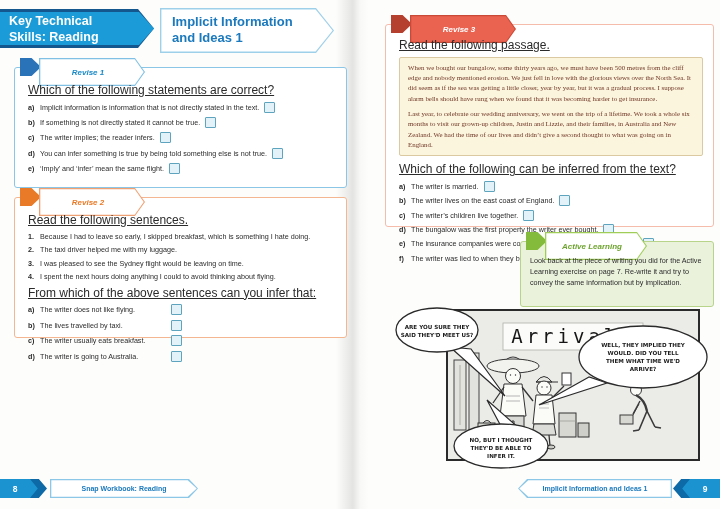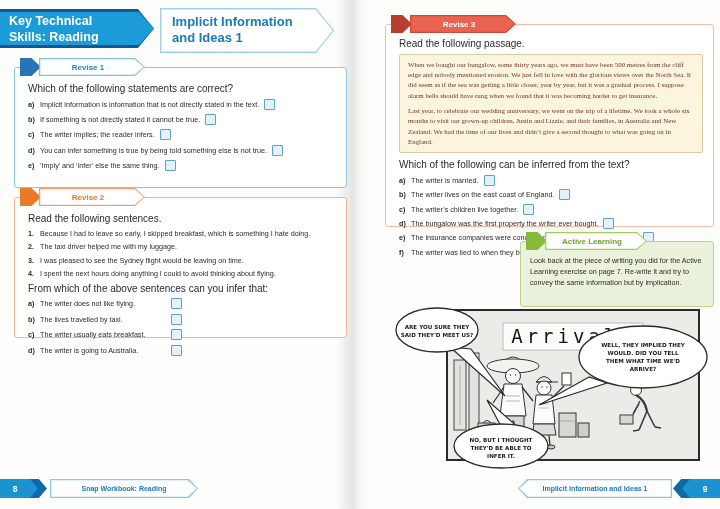--- a/index.html
+++ b/index.html
@@ -23,29 +23,29 @@
       clip-path:polygon(0 0,calc(100% - 17px) 0,100% 50%,calc(100% - 17px) 100%,0 100%);}
   .htitle .htxt{position:absolute;left:12px;top:6px;width:135px;font-weight:bold;font-size:13px;
       line-height:1.25;color:#1b79bd;}
 
   
   .box{position:absolute;border:1px solid;border-radius:3px;background:#fff;}
   .box .content{position:absolute;inset:0;padding:15px 8px 0 13px;}
   .tab{position:absolute;top:-10px;left:5px;height:18px;display:flex;}
   .tab .chev{width:21px;height:18px;flex:none;
       clip-path:polygon(0 0,55% 0,100% 50%,55% 100%,0 100%);}
-  .tab .arr{position:relative;height:18px;margin-left:-2px;}
+  .tab .arr{position:relative;height:28px;margin-left:-2px;font-style:italic;}
   .tab .arr .bg{position:absolute;inset:0;
       clip-path:polygon(0 0,calc(100% - 10px) 0,100% 50%,calc(100% - 10px) 100%,0 100%);}
   .tab .arr .fg{position:absolute;inset:1.3px;background:#fff;
       clip-path:polygon(0 0,calc(100% - 9px) 0,100% 50%,calc(100% - 9px) 100%,0 100%);}
   .tab .lbl{position:absolute;inset:0 8px 0 0;display:flex;align-items:center;justify-content:center;
       font-weight:bold;font-size:8px;}
 
-  .line{font-size:10px;margin-bottom:4.5px;}
+  .line{font-size:12px;margin-bottom:4.5px;text-decoration:underline;}
   .item{display:flex;align-items:center;margin-bottom:4.4px;white-space:nowrap;font-size:7.2px;}
   .item .ltr{font-weight:bold;width:12px;flex:none;}
   .sent{display:flex;margin-bottom:4.6px;white-space:nowrap;font-size:7.2px;}
   .sent .num{font-weight:bold;width:12px;flex:none;}
   .cb{display:inline-block;width:9px;height:9px;border:1px solid #5ea4bf;background:#e3f1f8;
       margin-left:5px;flex:none;border-radius:1px;}
   .r2 .item .txt{width:126px;}
 
   .r1{left:14px;top:67px;width:331px;height:119px;border-color:#8cc6e6;}
   .r2{left:14px;top:197px;width:331px;height:139px;border-color:#f3b691;}
@@ -130,21 +130,21 @@
         <span class="txt">The writer implies; the reader infers.</span>
         <span class="cb"></span>
       </div>
       <div class="item">
         <span class="ltr">d)</span>
         <span class="txt">You can infer something is true by being told something else is not true.</span>
         <span class="cb"></span>
       </div>
       <div class="item">
         <span class="ltr">e)</span>
-        <span class="txt">‘Imply’ and ‘infer’ else the same thing.</span>
+        <span class="txt">‘Imply’ and ‘infer’ mean the same flight.</span>
         <span class="cb"></span>
       </div>
     </div>
   </section>
 
   <section class="box r2">
     <div class="tab">
       <div class="chev" style="background:#e87a28"></div>
       <div class="arr" style="width:106px">
         <div class="bg" style="background:#f0a173"></div>

